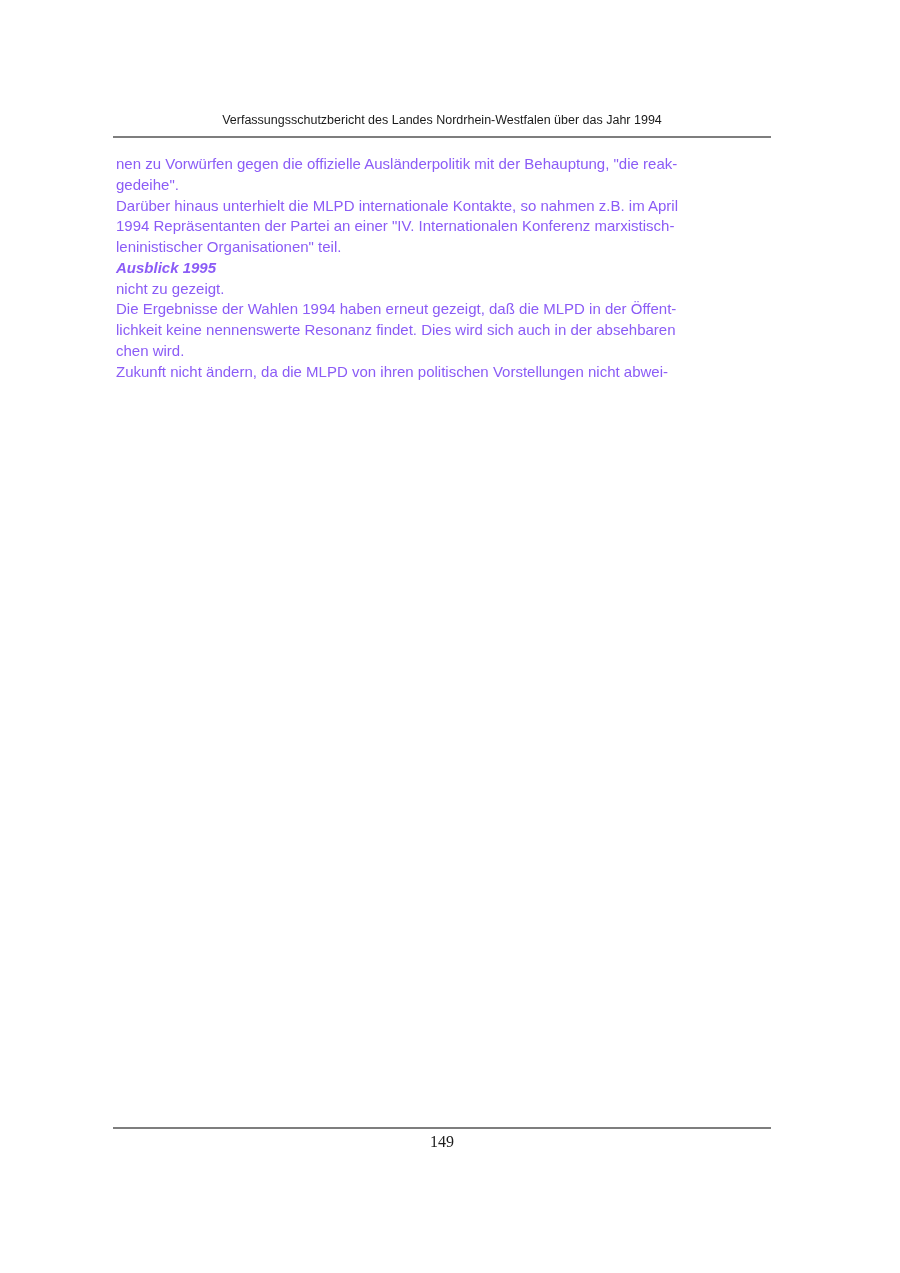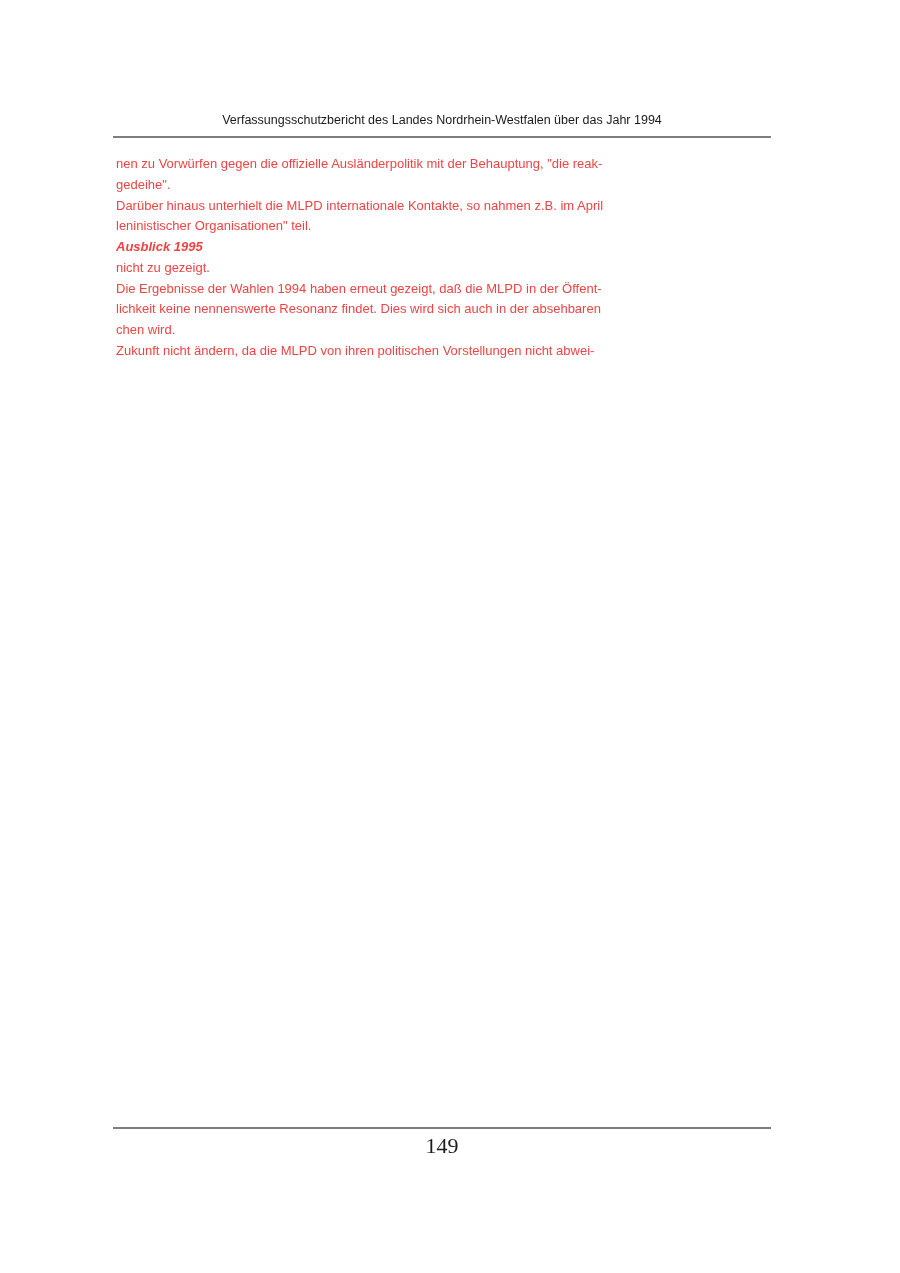--- a/index.html
+++ b/index.html
@@ -34,55 +34,56 @@
     height: 2px;
     background: #7e7e7e;
   }
   .header-rule { top: 136px; }
   .footer-rule { top: 1127px; }
   .body-text {
     position: absolute;
     top: 154px;
     left: 116px;
     width: 670px;
-    font-size: 13px;
+    font-size: 15px;
     line-height: 20.75px;
-    color: #ef4444;
+    color: #8b5cf6;
   }
   .text-line {
     white-space: nowrap;
   }
   .bold-line {
     font-weight: bold;
     font-style: italic;
   }
   .page-number {
     position: absolute;
     top: 1133px;
     left: 113px;
     width: 658px;
     text-align: center;
     font-family: "Liberation Serif", serif;
-    font-size: 22px;
+    font-size: 16px;
     color: #1c1c1c;
   }
 </style>
 </head>
 <body>
 
 <div class="page">
 
   <div class="header-title">Verfassungsschutzbericht des Landes Nordrhein-Westfalen über das Jahr 1994</div>
 
   <div class="rule header-rule"></div>
 
   <div class="body-text">
     <div class="text-line">nen zu Vorwürfen gegen die offizielle Ausländerpolitik mit der Behauptung, "die reak-</div>
     <div class="text-line">gedeihe".</div>
     <div class="text-line">Darüber hinaus unterhielt die MLPD internationale Kontakte, so nahmen z.B. im April</div>
+    <div class="text-line">1994 Repräsentanten der Partei an einer "IV. Internationalen Konferenz marxistisch-</div>
     <div class="text-line">leninistischer Organisationen" teil.</div>
     <div class="text-line bold-line">Ausblick 1995</div>
     <div class="text-line">nicht zu gezeigt.</div>
     <div class="text-line">Die Ergebnisse der Wahlen 1994 haben erneut gezeigt, daß die MLPD in der Öffent-</div>
     <div class="text-line">lichkeit keine nennenswerte Resonanz findet. Dies wird sich auch in der absehbaren</div>
     <div class="text-line">chen wird.</div>
     <div class="text-line">Zukunft nicht ändern, da die MLPD von ihren politischen Vorstellungen nicht abwei-</div>
   </div>
 
   <div class="rule footer-rule"></div>

